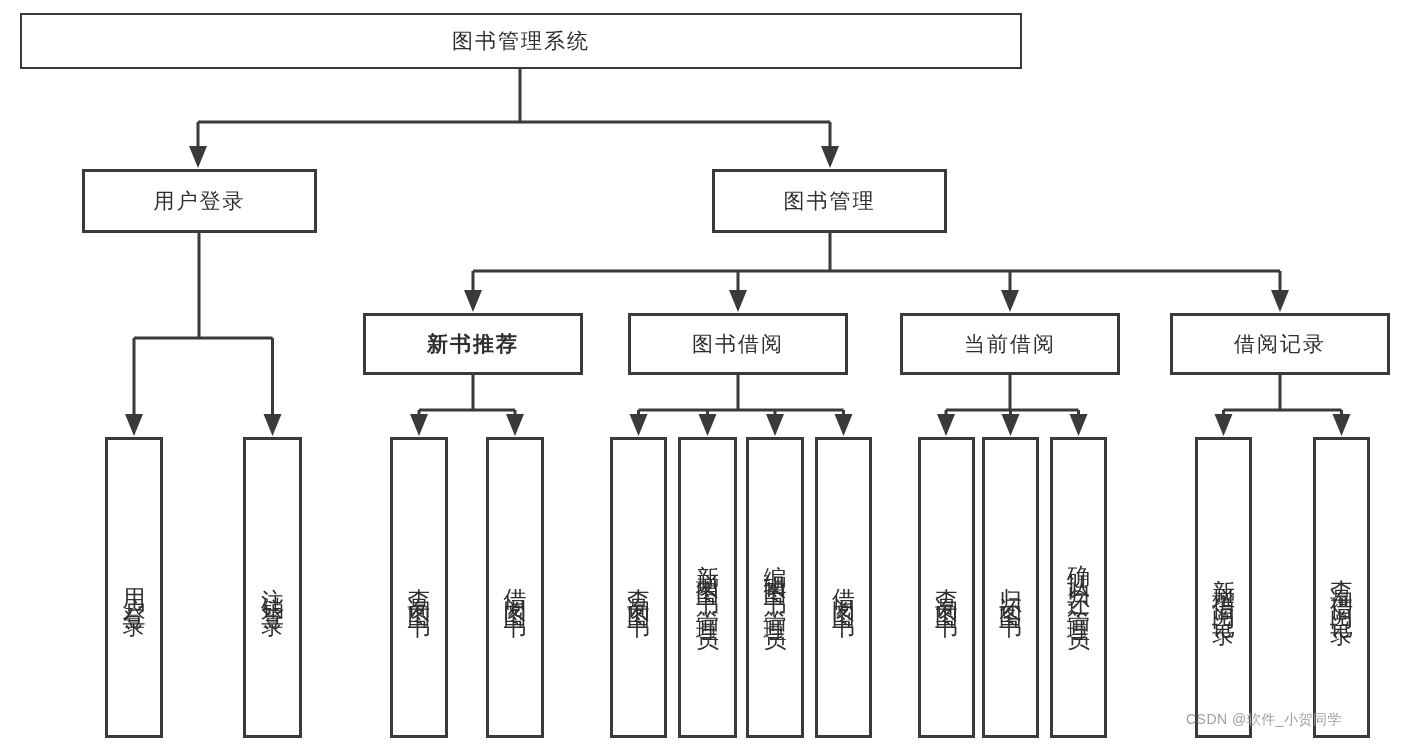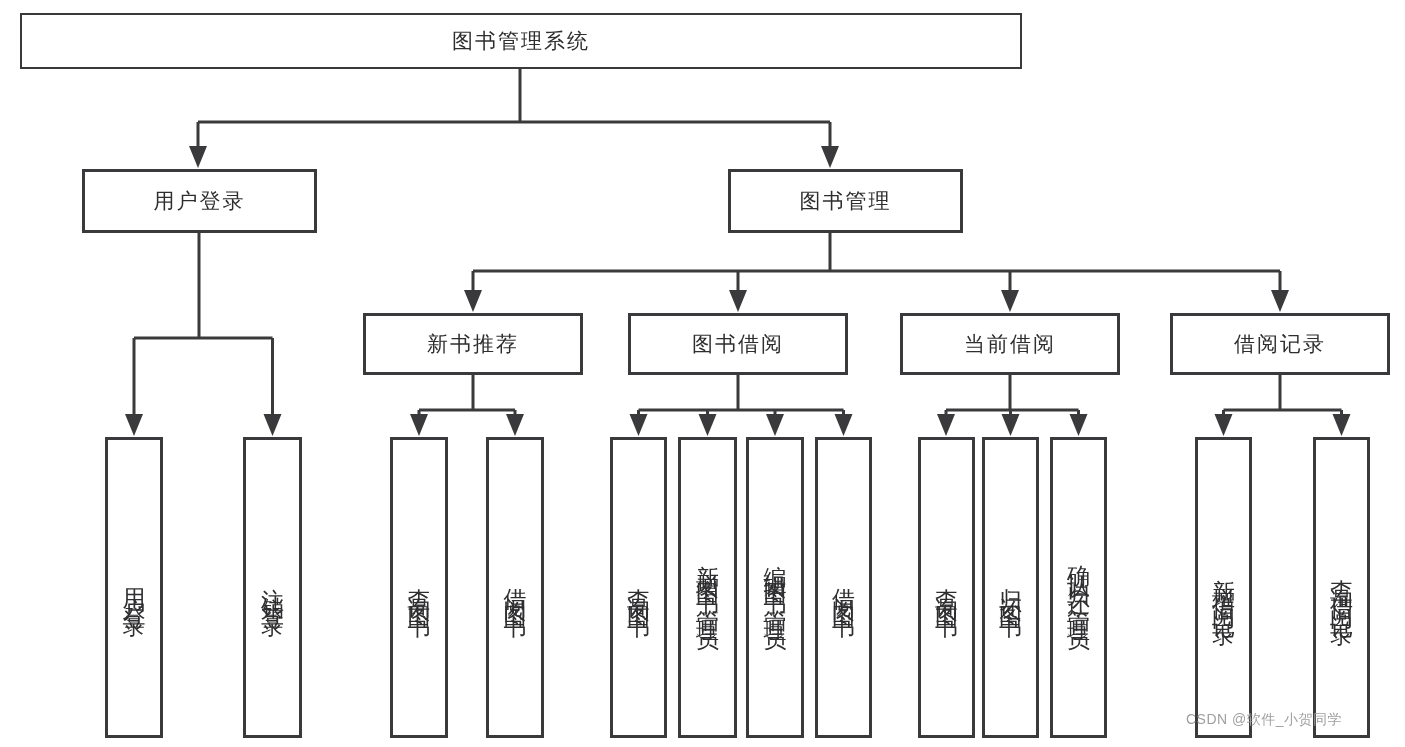--- a/index.html
+++ b/index.html
@@ -53,22 +53,22 @@
     font-size:14px;
     color:var(--wm);
     letter-spacing:0.5px;
     z-index:4;
     white-space:nowrap;
   }
 
   
   .n-root{left:20px;top:13px;width:1002px;height:56px;}
   .n-user-login{left:82px;top:169px;width:235px;height:64px;}
-  .n-book-mgmt{left:728px;top:169px;width:235px;height:64px;}
-  .n-new-book{left:363px;top:313px;width:220px;height:62px;}
+  .n-book-mgmt{left:712px;top:169px;width:235px;height:64px;}
+  .n-new-book{left:363px;top:313px;width:220px;height:62px;font-weight:bold;}
   .n-borrowing{left:628px;top:313px;width:220px;height:62px;}
   .n-current{left:900px;top:313px;width:220px;height:62px;}
   .n-records{left:1170px;top:313px;width:220px;height:62px;}
 
   .lf{top:437px;height:301px;}
   .l-ul1{left:105px;width:58px;}
   .l-ul2{left:243px;width:59px;}
   .l-nb1{left:390px;width:58px;}
   .l-nb2{left:486px;width:58px;}
   .l-bb1{left:610px;width:57px;}

